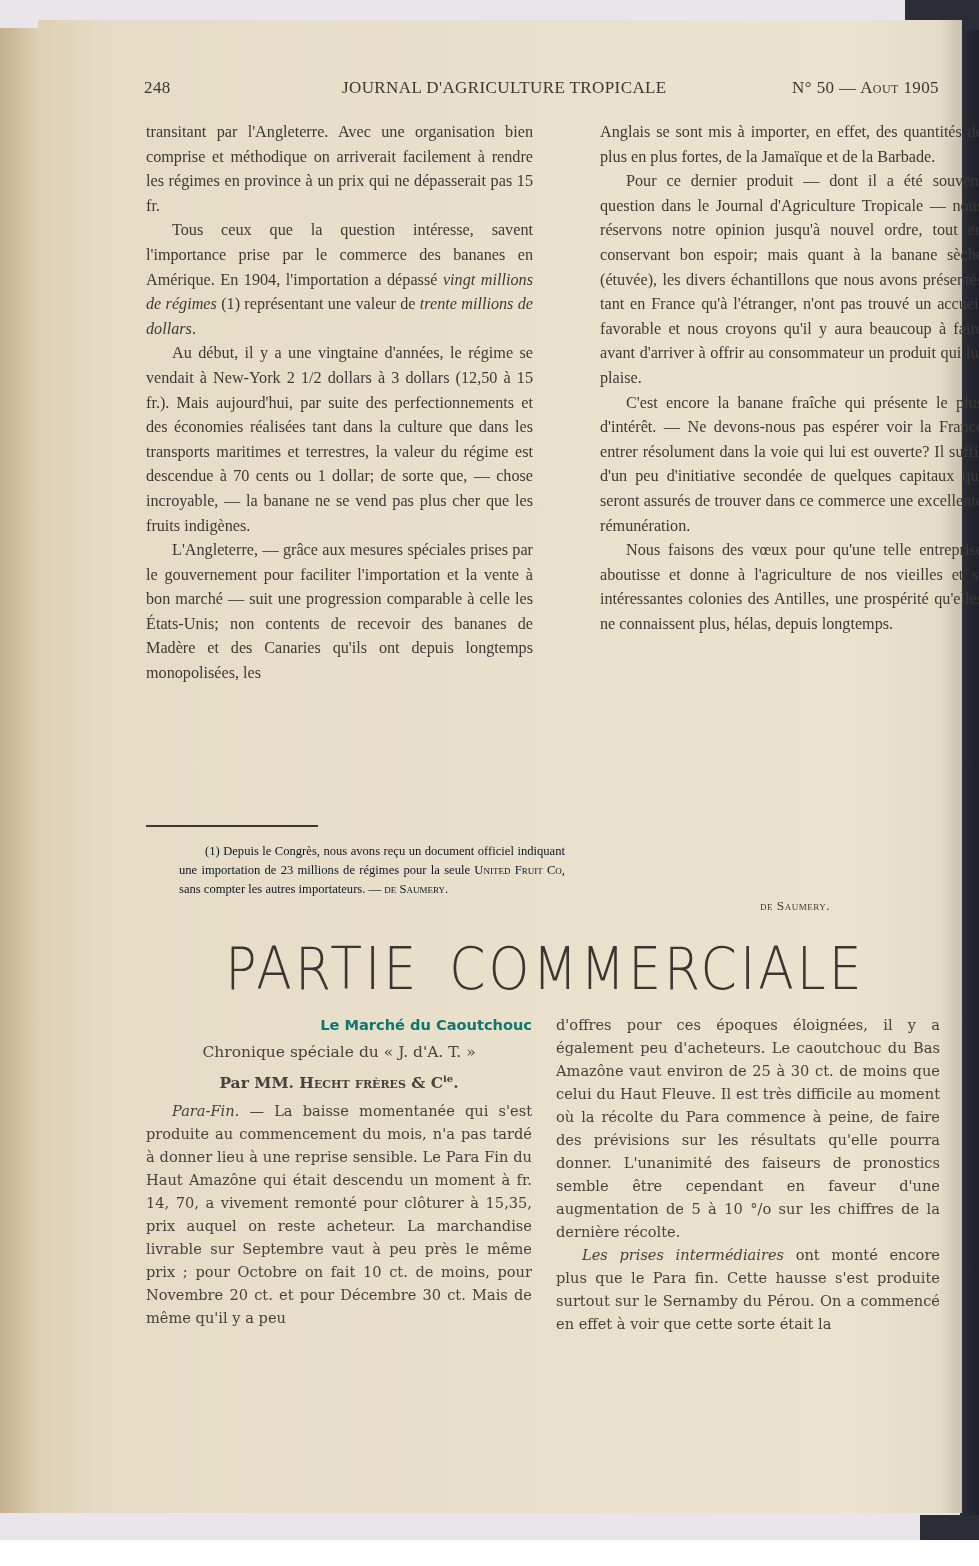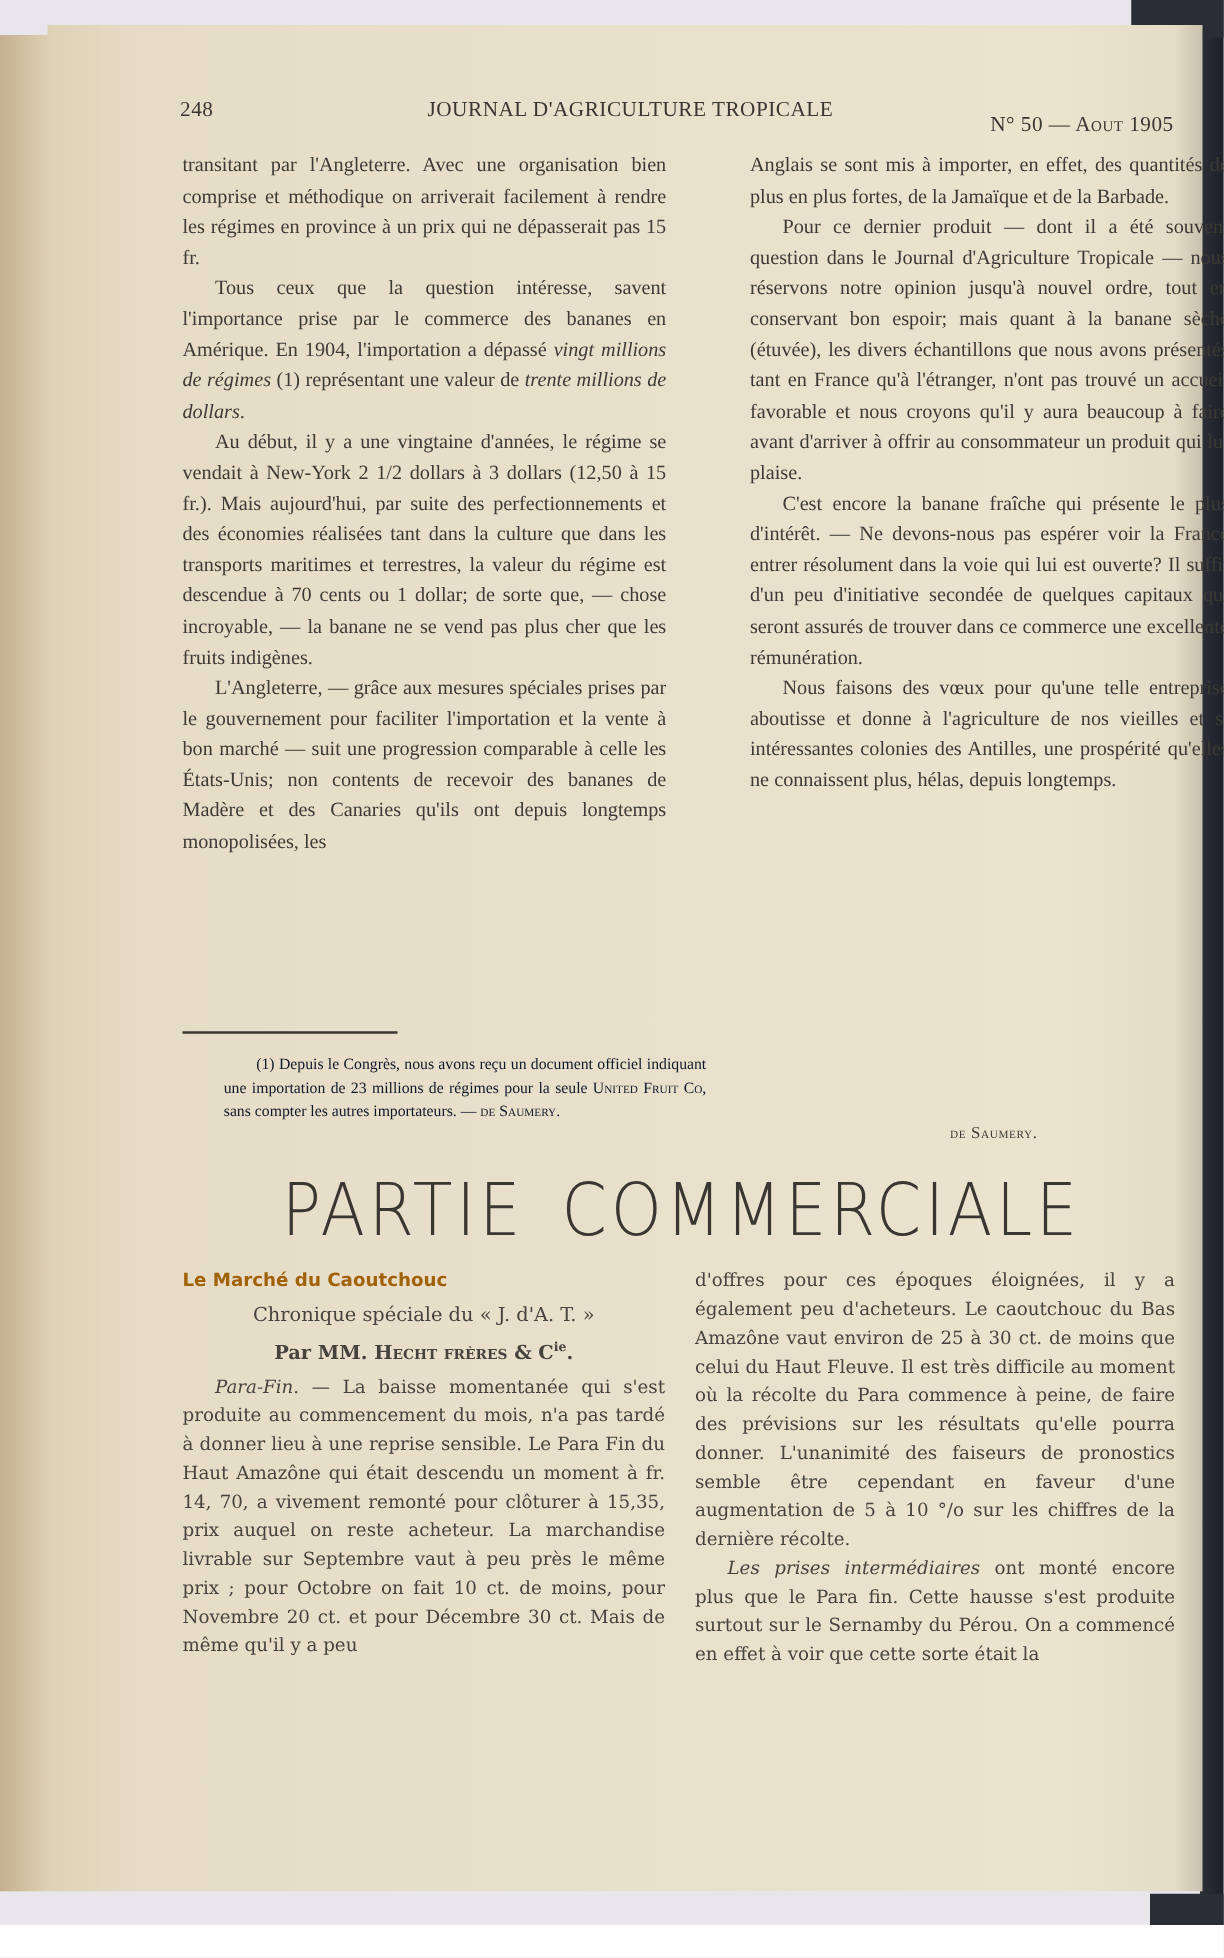--- a/index.html
+++ b/index.html
@@ -30,21 +30,21 @@
   .page-corner-tl {
     position:absolute; left:0; top:0; width:38px; height:8px; background:#e8e6ea;
   }
   .running-head {
     position:absolute; top:78px; left:144px; width:795px; height:22px;
     font-family:"Liberation Serif", serif; font-size:17px; color:#3b3632;
     letter-spacing:0.4px;
   }
   .running-head .page-number { position:absolute; left:0; top:0; }
   .running-head .journal-title { position:absolute; left:198px; top:0; }
-  .running-head .issue { position:absolute; right:0; top:12px; }
+  .running-head .issue { position:absolute; right:0; top:0; }
   .sc { font-variant:small-caps; }
 
   .col {
     position:absolute; font-family:"Liberation Serif", serif; color:#3d3a36;
     font-size:16.2px; line-height:24.6px; text-align:justify;
   }
   .col p { margin:0; text-indent:26px; }
   .col p.noindent { text-indent:0; }
   .col-left-top { left:146px; top:120px; width:387px; }
   .col-right-top { left:557px; top:120px; width:383px;margin-left:43px; }
@@ -74,22 +74,22 @@
   .title-gap { display:inline-block; width:30px; }
 
   .com-col {
     position:absolute; font-family:"DejaVu Serif", serif; color:#46423d;
     font-size:14.6px; line-height:23px; text-align:justify;
   }
   .com-col p { margin:0; }
   .com-left { left:146px; top:1013px; width:386px; }
   .com-right { left:556px; top:1013px; width:384px; }
   .article-head {
-    text-align:left; font-family:"DejaVu Sans", sans-serif; font-weight:bold;
-    font-size:14.6px; color:#a16207; margin-bottom:4px !important;
+    text-align:right; font-family:"DejaVu Sans", sans-serif; font-weight:bold;
+    font-size:14.6px; color:#0f766e; margin-bottom:4px !important;
   }
   .article-sub { text-align:center; font-size:15.5px; line-height:25px; }
   .article-by { text-align:center; font-size:15.5px; line-height:28px; margin-bottom:2px !important;font-weight:bold; }
   .com-col p.indent { text-indent:26px; }
   .sup { font-size:10px; vertical-align:super; }
 
   .source-caption {
     position:absolute; right:8px; top:1605px;
     font-family:"DejaVu Sans", sans-serif; font-size:14px; color:#6d6d6d;
   }

